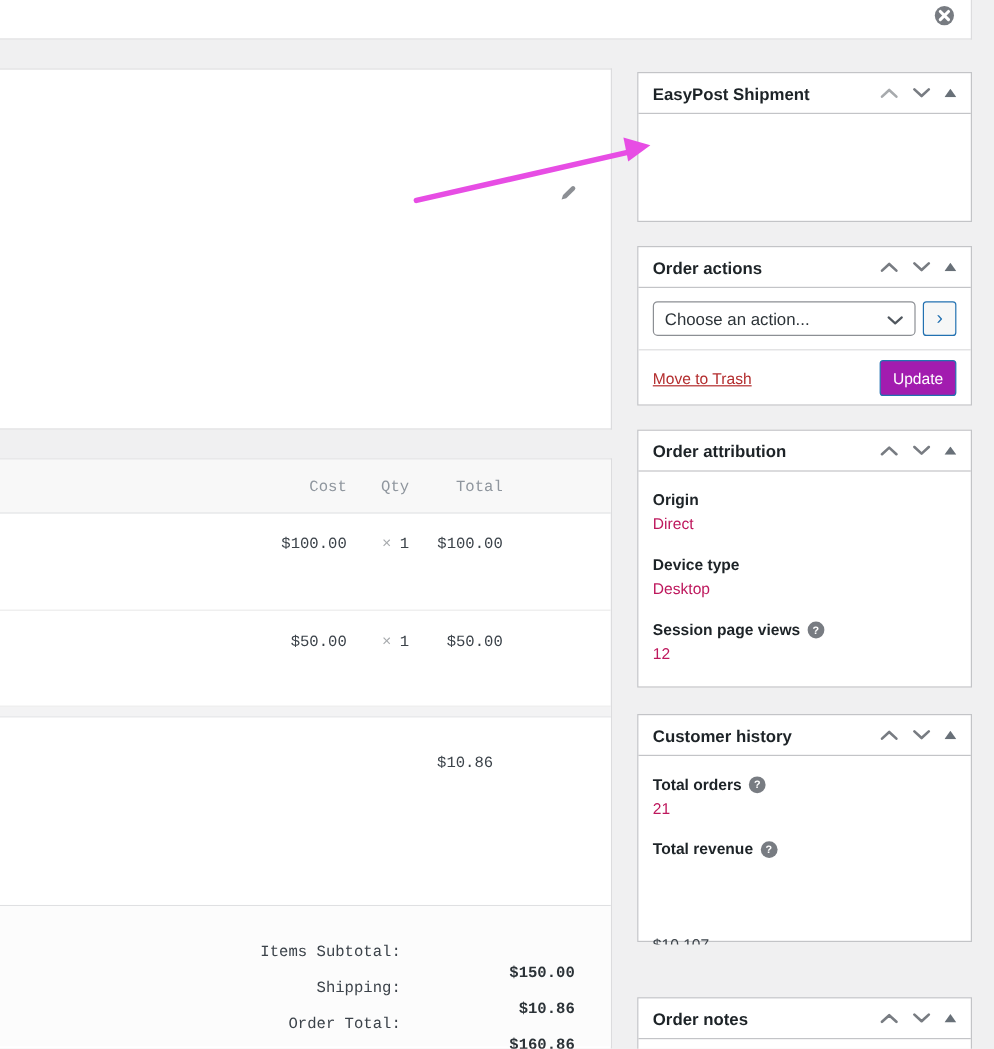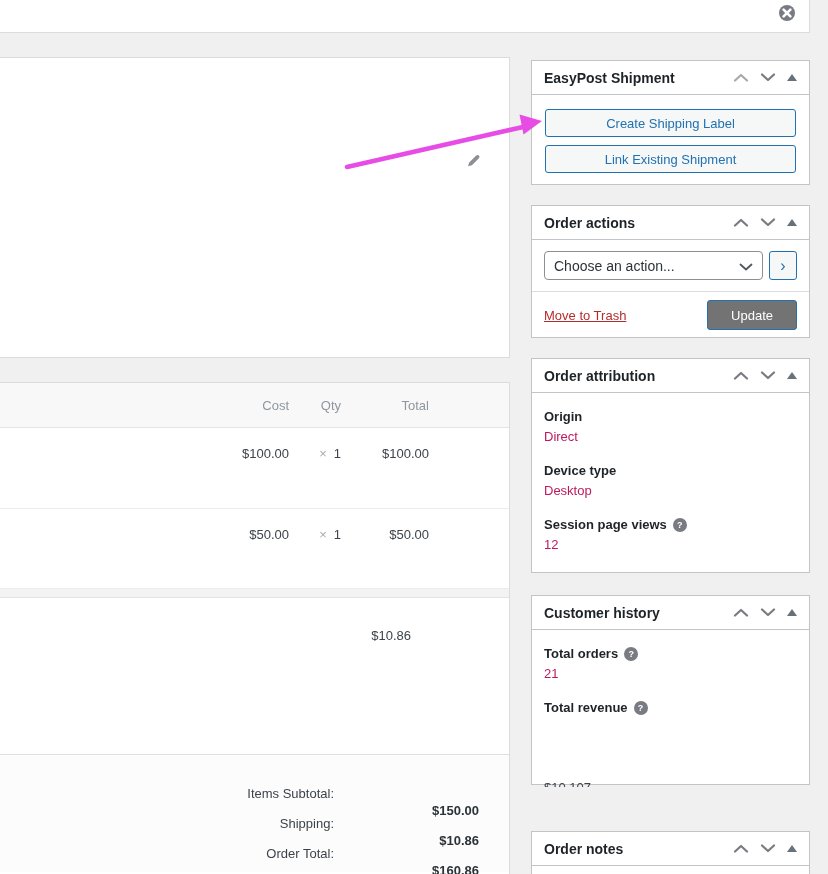--- a/index.html
+++ b/index.html
@@ -13,26 +13,26 @@
   .dismiss { position:absolute; right:13px; top:4px; width:18px; height:18px; border:none;
              background:transparent; cursor:pointer; padding:0; }
 
   
   .panel-blank { position:absolute; left:0; top:57px; width:510px; height:301px; background:#fff;
                  border:1px solid #dcdcde; border-left:none; }
   .pencil-btn { position:absolute; right:26px; top:94px; width:20px; height:20px; background:transparent;
                 border:none; cursor:pointer; padding:0; }
 
   .items-panel { position:absolute; left:0; top:382px; width:510px; height:492px; background:#fff;
-                 border:1px solid #dcdcde; border-left:none; border-bottom:none; }
+                 border:1px solid #dcdcde; border-left:none; border-bottom:none;font-family:Liberation Mono, monospace; }
   .items-head { height:45px; background:#f8f8f8; border-bottom:1px solid #e3e4e6; position:relative; }
   .items-head span { position:absolute; top:15px; font-size:13px; color:#8f969e; }
   .col-cost  { right:220px; }
   .col-qty   { right:168px; }
-  .col-total { right:80px;  }
+  .col-total { right:90px;  }
   .item-row { position:relative; border-bottom:1px solid #ececec; }
   .item-row.r1 { height:81px;text-align:right; }
   .item-row.r2 { height:80px; }
   .item-row span { position:absolute; top:18px; font-size:13px; color:#3c434a; }
   .qty-group { right:168px; }
   .qty-times { color:#a7aaad; padding-right:7px; }
   .strip { height:9px; background:#f3f3f4; border-bottom:1px solid #e3e4e6; }
   .ship-area { position:relative; height:156px; background:#fff; }
   .ship-area .ship-total { position:absolute; right:98px; top:30px; font-size:13px; color:#3c434a; }
   .totals-area { height:auto; min-height:118px; background:#fcfcfc; border-top:1px solid #dfe0e2; padding-top:25px; }
@@ -61,21 +61,21 @@
 
   .oa-body { padding:11px 12px; display:flex; gap:6px;justify-content:space-between; }
   .oa-select { flex:1; height:29px; border:1px solid #8c8f94; border-radius:4px; background:#fff;
                display:flex; align-items:center; justify-content:space-between; padding:0 9px;
                font-size:14px; color:#2c3338; cursor:pointer; }
   .oa-apply { width:28px; height:29px; background:#f6f7f7; border:1px solid #2271b1; border-radius:3px;
               color:#2271b1; font-size:16px; line-height:1; cursor:pointer; font-family:inherit; }
   .oa-foot { border-top:1px solid #dcdcde; padding:8px 12px 10px; display:flex; align-items:center;
              justify-content:space-between; }
   .trash-link { font-size:13px; color:#b32d2e; text-decoration:underline; }
-  .btn-update { height:30px; padding:0 23px; background:#737373; border:1px solid #2271b1; border-radius:3px;
+  .btn-update { height:30px; padding:0 10px; background:#a21caf; border:1px solid #2271b1; border-radius:3px;
                 color:#fff; font-size:13px; font-family:inherit; cursor:pointer; }
 
   .meta-body { padding:16px 12px; position:relative; }
   .meta-group { margin-bottom:18px; }
   .meta-label { font-size:13px; font-weight:bold; color:#1d2327; line-height:16px;
                 display:flex; align-items:center; gap:6px; }
   .meta-value { font-size:13px; color:#be185d; margin-top:3px; line-height:17px; }
   .help-tip { width:14px; height:14px; border-radius:50%; background:#787c82; color:#fff;
               font-size:9px; font-weight:bold; display:inline-flex; align-items:center;
               justify-content:center; border:none; cursor:pointer; padding:0; line-height:1; }
@@ -162,24 +162,20 @@
               <polyline points="2,1.5 8,7 14,1.5" fill="none" stroke="#787c82" stroke-width="2.2" stroke-linecap="round" stroke-linejoin="round"></polyline>
             </svg>
           </button>
         <button>
             <svg width="10" height="7" viewBox="0 0 10 7">
               <polygon points="5,0 10,7 0,7" fill="#687078"></polygon>
             </svg>
           </button>
       </span>
     </div>
-    <div class="ep-body">
-      <button class="btn-outline">Create Shipping Label</button>
-      <button class="btn-outline">Link Existing Shipment</button>
-    </div>
   </div>
 
   <div class="postbox pb-actions">
     <div class="pb-head">
       <span class="pb-title">Order actions</span>
       <span class="pb-ctrls">
         <button>
             <svg width="16" height="9" viewBox="0 0 16 9">
               <polyline points="2,7.5 8,2 14,7.5" fill="none" stroke="#787c82" stroke-width="2.2" stroke-linecap="round" stroke-linejoin="round"></polyline>
             </svg>

